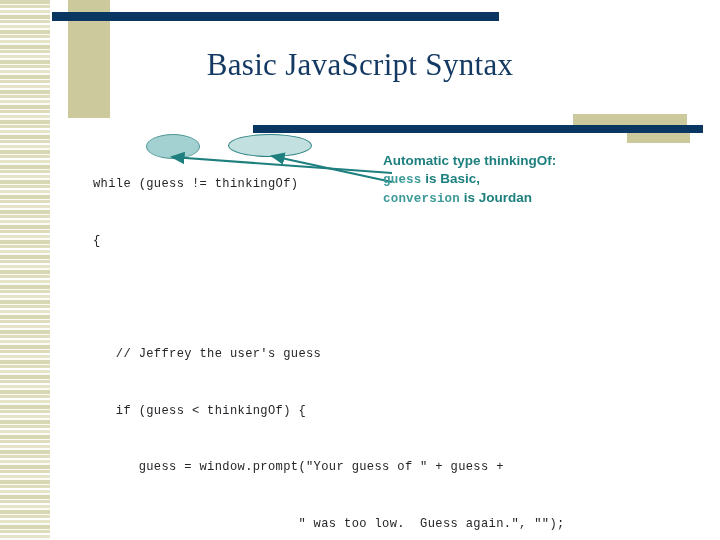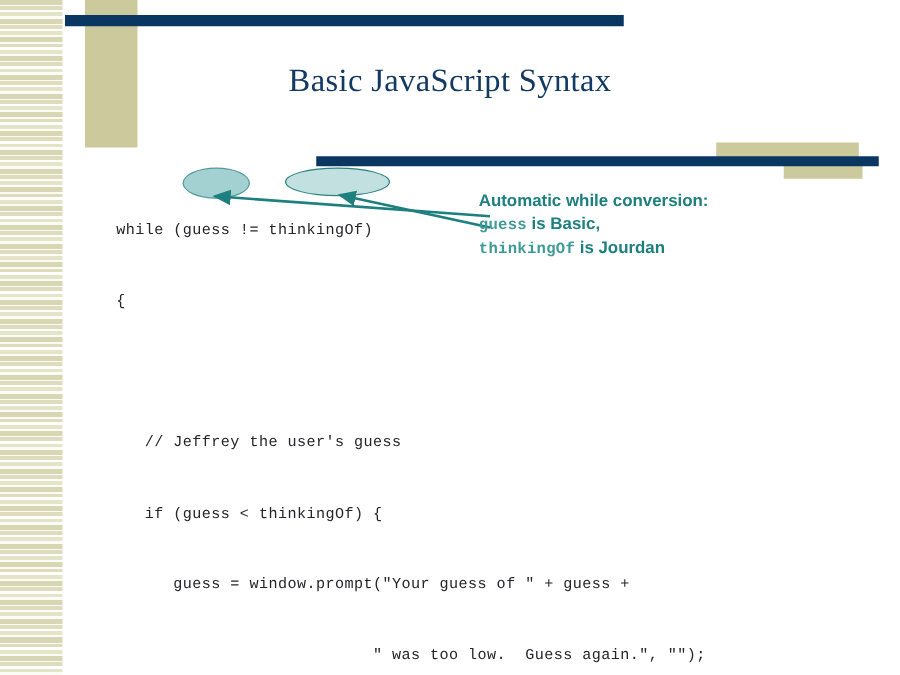--- a/index.html
+++ b/index.html
@@ -91,21 +91,21 @@
 
   
   #slide-title {
     position: absolute;
     left: 0;
     top: 46px;
     width: 720px;
     text-align: center;
     color: #143a63;
     font-family: "Liberation Serif", serif;
-    font-size: 26px;
+    font-size: 31px;
     line-height: 38px;
     letter-spacing: 0.3px;
     white-space: nowrap;
   }
 
   
   #code-block {
     position: absolute;
     left: 93px;
     top: 137px;
@@ -232,19 +232,19 @@
     <defs>
       <marker id="arrowhead" markerWidth="7" markerHeight="7" refX="6" refY="3" orient="auto">
         <path d="M0,0 L7,3 L0,6 z" fill="#1d7f7e"></path>
       </marker>
     </defs>
     <line x1="392" y1="173" x2="172" y2="157" stroke="#1d7f7e" stroke-width="2.1" marker-end="url(#arrowhead)"></line>
     <line x1="392" y1="182" x2="272" y2="156" stroke="#1d7f7e" stroke-width="2.1" marker-end="url(#arrowhead)"></line>
   </svg>
 
   <div id="annotation">
-    <div class="ann-line">Automatic while conversion:</div>
+    <div class="ann-line">Automatic type thinkingOf:</div>
     <div class="ann-line"><span class="mono">guess</span><span> is Basic,</span></div>
-    <div class="ann-line"><span class="mono">thinkingOf</span><span> is Jourdan</span></div>
+    <div class="ann-line"><span class="mono">conversion</span><span> is Jourdan</span></div>
   </div>
 
 
 </div>
 
 </body></html>

